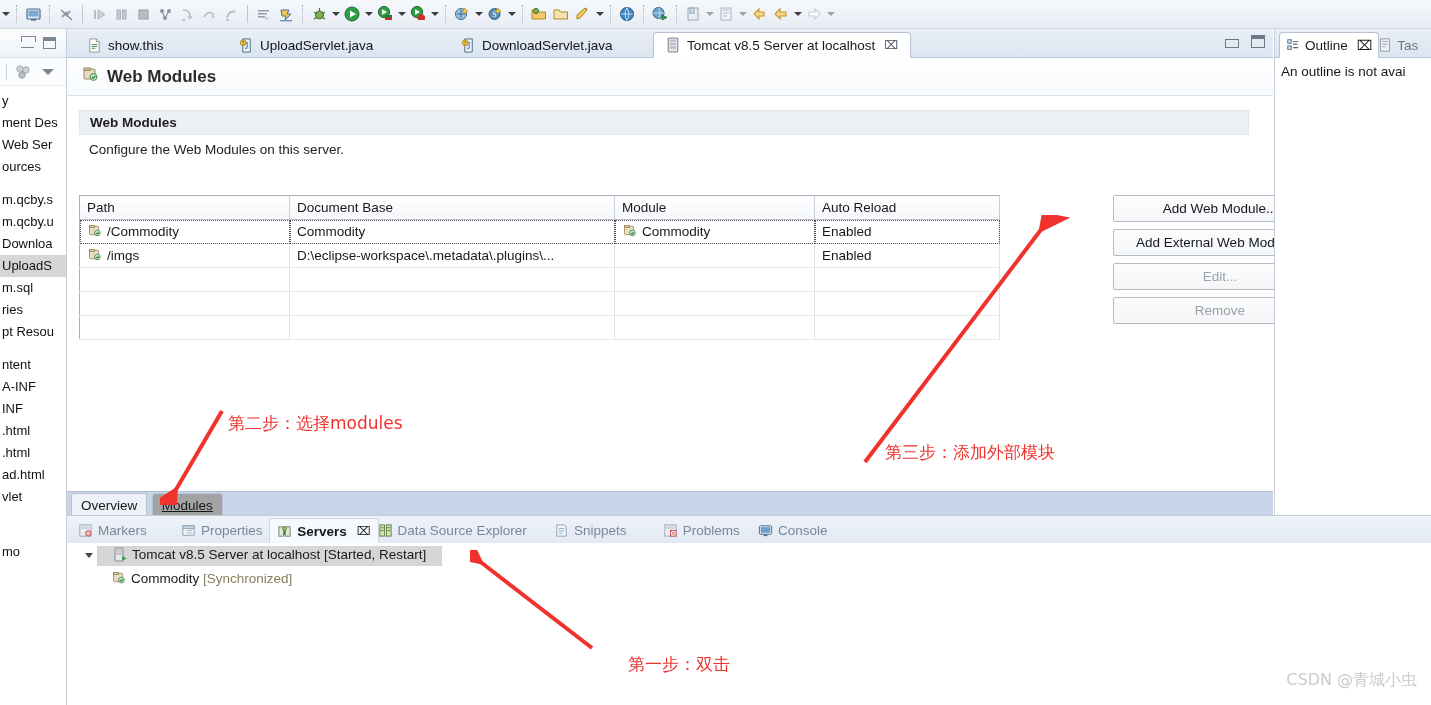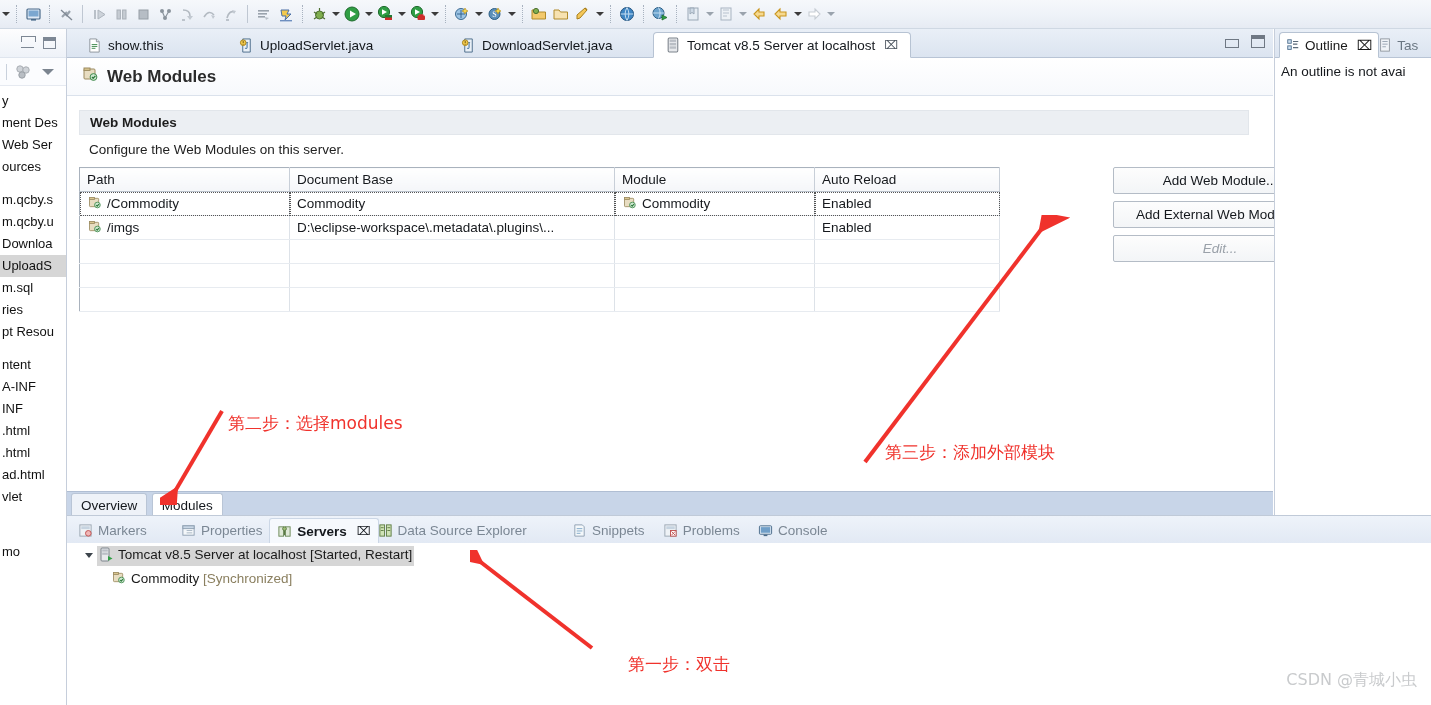--- a/index.html
+++ b/index.html
@@ -106,21 +106,21 @@
   }
   .form-body { position: relative; padding: 14px 12px 0 12px; height: 418px; }
   .section-head {
     background: #eceff3; border: 1px solid #e2e6eb;
     font-weight: bold; font-size: 13.5px; color: #1d1d1d;
     padding: 4px 10px; width: 1170px;
   }
   .section-desc { padding: 7px 10px 10px 10px; font-size: 13.5px; color:#222; }
 
   
-  .tbl-wrap { position: relative; }
+  .tbl-wrap { position: relative; margin-top: 28px; }
   table.mods {
     border-collapse: collapse; width: 920px; table-layout: fixed;
     border: 1px solid #a9b2bd; background: #fff;
   }
   table.mods th {
     font-weight: normal; font-size: 13.5px; text-align: left;
     padding: 3px 7px; height: 24px;
     background: linear-gradient(to bottom,#ffffff,#f4f6f9);
     border-right: 1px solid #c8cfd8; border-bottom: 1px solid #b9c1cb;
     color: #16191d;
@@ -136,35 +136,35 @@
   
   .btns { position: absolute; left: 1034px; top: 0; width: 214px; }
   .btn {
     width: 214px; height: 27px; margin-bottom: 7px;
     background: linear-gradient(to bottom,#fdfdfd,#f3f5f7);
     border: 1px solid #b4bcc6; border-radius: 2px;
     font-size: 13.5px; color: #14181d;
     display: flex; align-items: center; justify-content: center;
     font-family: "Liberation Sans", sans-serif;
   }
-  .btn.disabled { color: #9aa1a9; font-style: italic; }
+  .btn.disabled { color: #9aa1a9; }
 
   
   .ed-bottom {
     position: absolute; left: 0; bottom: 0; width: 1206px; height: 24px;
     background: #c8d5e8;
     border-top: 1px solid #b0bed3;
   }
   .ed-tab {
     position: absolute; top: 1px; height: 23px; padding: 0 9px;
     display: flex; align-items: center; font-size: 13.5px; color:#14181d;
     border-top-left-radius:3px; border-top-right-radius:3px;
   }
   .ed-tab.inactive { background:#eef2f8; border:1px solid #b9c5d6; border-bottom:none;}
-  .ed-tab.active { background:#ffffff; border:1px solid #b9c5d6; border-bottom:none;}
+  .ed-tab.active { background:#a3a3a3; border:1px solid #b9c5d6; border-bottom:none;text-decoration:underline;}
 
   
   .outline {
     position: absolute; left: 1274px; top: 29px; width: 157px; height: 486px;
     background: #ffffff; border-left: 1px solid #c6cedb;
   }
   .ol-tabs { height: 29px; position: relative;
     background: linear-gradient(to bottom,#e9eff7,#dbe4f0);
     border-bottom: 1px solid #b8c4d5;}
   .ol-tab { position:absolute; top:3px; height:26px; padding:0 6px;
@@ -185,21 +185,21 @@
      border-bottom: 1px solid #ffffff; }
   .bv-tab { position:absolute; top:2px; height:25px; padding:0 7px;
      display:flex; align-items:center; gap:5px; font-size:13.5px;
      color:#7b8794; white-space:nowrap;
      border-top-left-radius:3px;border-top-right-radius:3px;}
   .bv-tab.active { background:#f6f9fd; color:#14181d; font-weight:bold;
      border:1px solid #ccd7e6; border-bottom:none;}
   .bv-body { position:relative; height:162px; background:#fff; }
   .srow { height: 23px; display:flex; align-items:center; font-size:13.5px;
           white-space:nowrap; }
-  .srow.sel .selbg { background:#d6d6d6; padding: 1px 2px; }
+  .srow.sel .selbg { background:#d6d6d6; padding: 1px 16px; }
   .twisty { width:16px; display:inline-flex; justify-content:center; }
   .twisty i { display:block; width:0;height:0;
      border-left:4.5px solid transparent;border-right:4.5px solid transparent;
      border-top:5px solid #3d444c; }
   .muted { color:#8a7f5f; }
 
   
   .anno { position: absolute; color: #f0322c; font-size: 17px;
           font-family: "DejaVu Sans", sans-serif; white-space: nowrap; }
   .arrow-svg { position: absolute; pointer-events: none; }
@@ -621,20 +621,21 @@
                 <td></td>
                 <td></td>
               </tr>
             </tbody>
         </table>
 
         <div class="btns" id="btnlist">
             <div class="btn">Add Web Module...</div>
             <div class="btn">Add External Web Module...</div>
             <div class="btn disabled">Edit...</div>
+            <div class="btn disabled">Remove</div>
           </div>
       </div>
     </div>
 
     <div class="ed-bottom" id="edbottom">
         <div class="ed-tab inactive" style="left: 4px;">Overview</div>
         <div class="ed-tab active" style="left: 84.8px;">Modules</div>
       </div>
   </div>
 
@@ -701,21 +702,21 @@
         <div class="bv-tab" style="left: 303.6px;">
           <span style="display: inline-flex;">
             <svg width="15" height="15" viewBox="0 0 16 16">
               <rect x="2" y="2" width="5" height="12" fill="#cfe3b6" stroke="#5f7d45"></rect>
               <rect x="9" y="2" width="5" height="12" fill="#cfe3b6" stroke="#5f7d45"></rect>
               <path d="M3 5 h3 M3 8 h3 M10 5 h3 M10 8 h3" stroke="#5f7d45"></path>
             </svg>
           </span>
           <span>Data Source Explorer</span>
         </div>
-        <div class="bv-tab" style="left: 498px;">
+        <div class="bv-tab" style="left: 480px;">
           <span style="display: inline-flex;">
             <svg width="15" height="15" viewBox="0 0 16 16">
               <path d="M3 2 h8 l2 2 v10 h-10z" fill="#f4f8fb" stroke="#8fa0b2"></path>
               <path d="M5 6 h6 M5 8.5 h6 M5 11 h4" stroke="#7fa8c8" stroke-width="1"></path>
             </svg>
           </span>
           <span>Snippets</span>
         </div>
         <div class="bv-tab" style="left: 588.8px;">
           <span style="display: inline-flex;">

